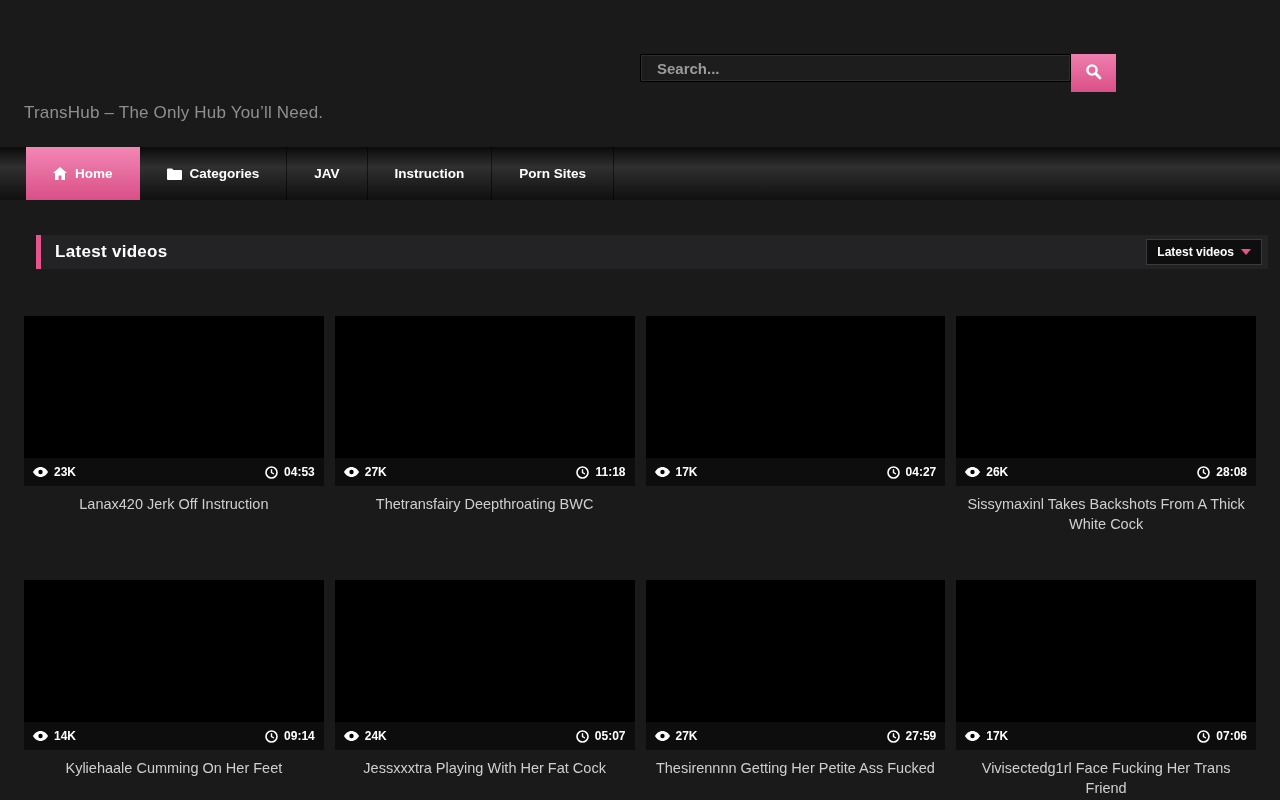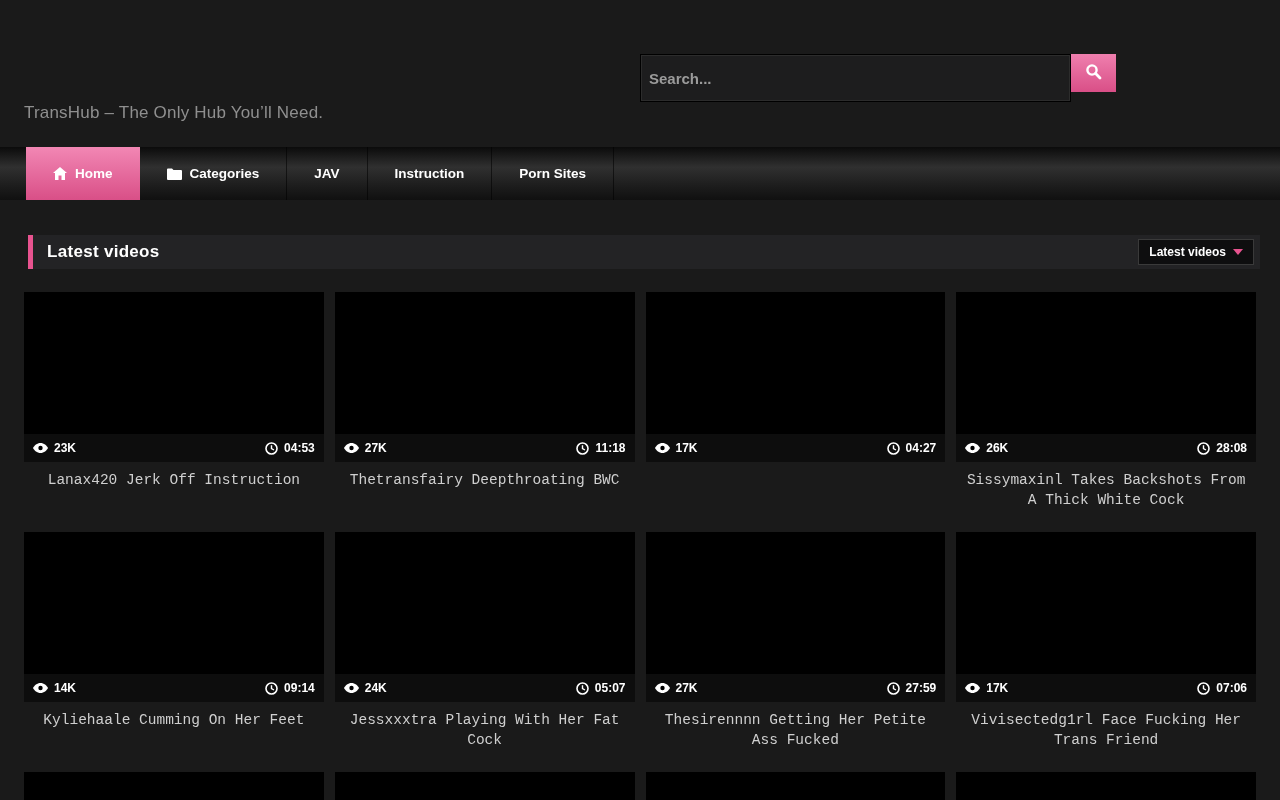--- a/index.html
+++ b/index.html
@@ -9,28 +9,28 @@
     overflow: hidden;
     font-family: "Liberation Sans", sans-serif;
   }
   
   .search-wrap {
     position: absolute; left: 640px; top: 54px;
     width: 476px; height: 38px;
     display: flex;
   }
   .search-input {
-    flex: 1; height: 48px;
+    flex: 1; height: 28px;
     background: #1d1d1e;
     border: 1px solid #000;
     box-shadow: inset 0 0 0 1px #2c2c2c;
     color: #ddd;
     font-family: "Liberation Sans", sans-serif;
     font-size: 15px; font-weight: bold;
-    padding: 0 8px;
+    padding: 0 16px;
     outline: none;
   }
   .search-input::placeholder { color: #9b9b9b; font-weight: bold; }
   .search-btn {
     width: 45px; height: 38px;
     border: none; cursor: pointer;
     background: linear-gradient(#ef7fae, #d94f87);
     color: #fff;
     display: flex; align-items: center; justify-content: center;
   }
@@ -53,21 +53,21 @@
     border-right: 1px solid rgba(0,0,0,0.55);
     cursor: pointer; white-space: nowrap;
   }
   .nav-item .nav-icon { margin-right: 8px; display: inline-flex; }
   .nav-item.active {
     background: linear-gradient(#f287b4, #d94f87);
     border-right: none;
   }
   
   .section-bar {
-    position: absolute; left: 28px; top: 235px;
+    position: absolute; left: 36px; top: 235px;
     width: 1232px; height: 34px;
     background: #232325;
     border-left: 5px solid #e8538f;
     display: flex; align-items: center;
   }
   .section-title {
     color: #fff; font-size: 17px; font-weight: bold;
     margin-left: 14px; letter-spacing: 0.3px;
   }
   .sort-dropdown {
@@ -91,40 +91,40 @@
     width: 1232px;
     display: grid;
     grid-template-columns: repeat(4, 1fr);
     column-gap: 11px; row-gap: 18px;
   }
   .card { cursor: pointer; }
   .thumb {
     position: relative;
     width: 100%; height: 170px;
     background: #000;
+    margin-top: 24px;
   }
   .stats {
     position: absolute; left: 0; right: 0; bottom: 0;
     height: 28px;
     background: rgba(255,255,255,0.05);
     display: flex; align-items: center; justify-content: space-between;
     padding: 0 9px;
     color: #fff; font-size: 12px; font-weight: bold;
   }
   .stat { display: flex; align-items: center; gap: 6px; }
   .stat svg { display: block; }
   .card-title {
     margin-top: 8px;
     min-height: 44px;
     text-align: center;
     color: #cfcfcf;
     font-size: 14.5px;
     line-height: 20px;
     padding: 0 6px;
-    font-family: Liberation Mono, monospace;
   }
   .card.partial .thumb { height: 170px; }
 </style>
 </head>
 <body>
 
 <div class="search-wrap">
   <input class="search-input" type="text" placeholder="Search..." style="">
   <button class="search-btn">
     <span>

